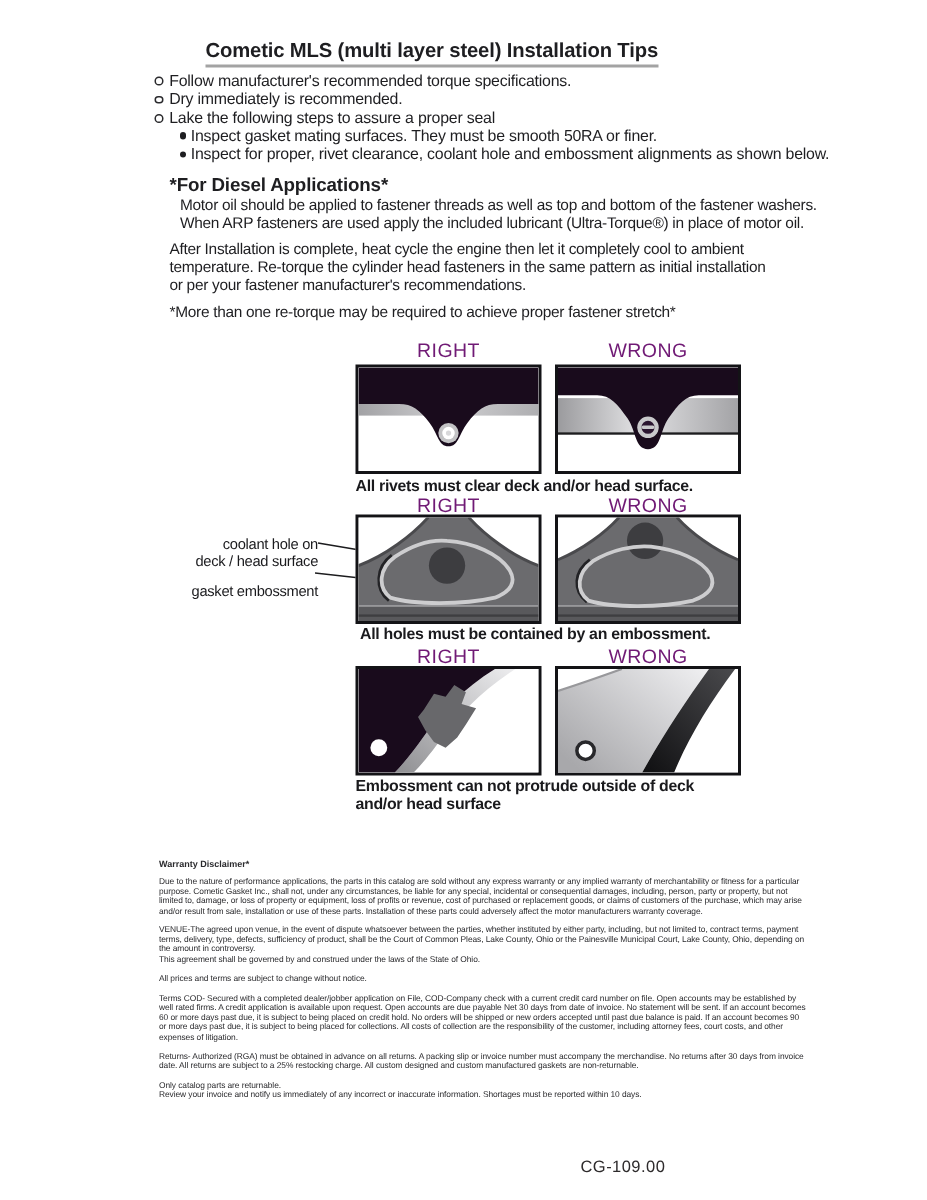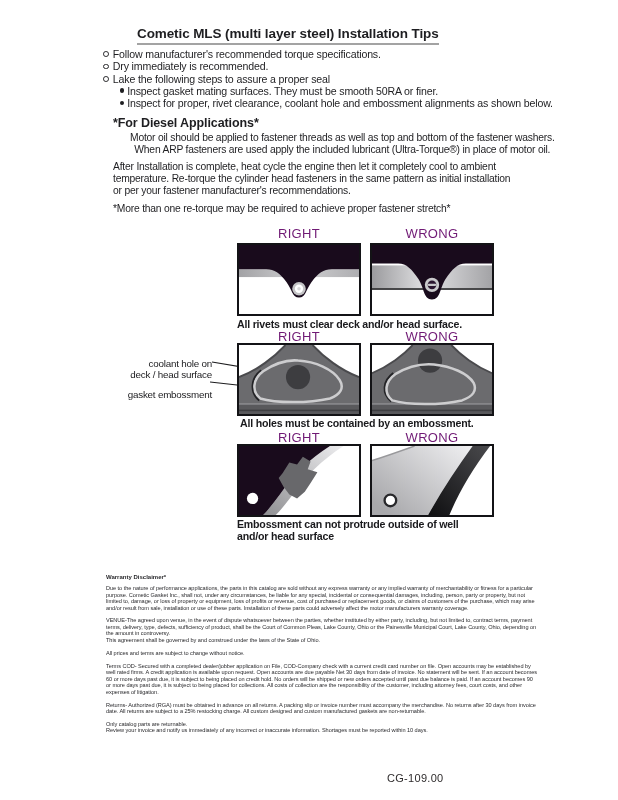--- a/index.html
+++ b/index.html
@@ -16,21 +16,21 @@
   
   .tips{left:103px;top:48px;}
   .subtips{left:120px;top:85px;}
   .tiprow{display:flex;align-items:flex-start;height:12.4px;font-size:10.6px;letter-spacing:-0.15px;white-space:nowrap;}
   .subrow{height:12.2px;}
   .obullet{flex:0 0 auto;width:3.8px;height:3.8px;border:1.2px solid #2a2a2d;border-radius:50%;margin:3.2px 4px 0 0;}
   .fbullet{flex:0 0 auto;width:4.2px;height:4.2px;background:#1e1e21;border-radius:50%;margin:3.4px 3px 0 0;}
   
   .h2{left:113px;top:116px;font-size:12.5px;font-weight:bold;letter-spacing:-0.1px;}
   .para{font-size:10.3px;line-height:11.9px;letter-spacing:-0.2px;white-space:pre-line;}
-  .p1{left:130px;top:132px;text-align:center;}
+  .p1{left:120px;top:132px;}
   .p2{left:113px;top:161px;}
   .note{left:113px;top:203px;font-size:10.3px;letter-spacing:-0.2px;white-space:nowrap;}
   
   .dlabel{width:124px;text-align:center;font-size:13px;letter-spacing:0.3px;color:#701a75;}
   .dbox{width:120px;height:69px;border:2px solid #131316;background:#fff;}
   .dbox svg{display:block;}
   .caption{font-size:10.6px;font-weight:600;letter-spacing:-0.2px;white-space:pre-line;line-height:12px;color:#1a1a1d;}
   
   .callout{width:112px;text-align:right;font-size:9.8px;line-height:10.8px;letter-spacing:-0.2px;white-space:pre-line;color:#1a1a1d;margin-top:13px;}
   
@@ -205,21 +205,21 @@
         </linearGradient>
       </defs>
       <rect width="124" height="71" fill="#ffffff"></rect>
       <path d="M0,15 C16,10 30,5 44,0 H104 C88,22 72,46 58,71 H0 Z" fill="url(#d3w-band)"></path>
       <path d="M0,15 C16,10 30,5 44,0" stroke="#98989b" stroke-width="1.5" fill="none"></path>
       <path d="M104,0 H122 C104,24 90,47 80,71 H58 C72,46 88,22 104,0 Z" fill="url(#d3w-stripe)"></path>
       <circle cx="19" cy="56" r="6" fill="#ffffff" stroke="#28282b" stroke-width="2.4"></circle>
     </svg>
   </div>
 
-  <div class="abs caption" style="left:237px;top:518px;">Embossment can not protrude outside of well
+  <div class="abs caption" style="left:237px;top:518px;">Embossment can not protrude outside of deck
 and/or head surface</div>
 
   <div class="abs disclaimer">
     <h3>Warranty Disclaimer*</h3>
     <p>Due to the nature of performance applications, the parts in this catalog are sold without any express warranty or any implied warranty of merchantability or fitness for a particular purpose.  Cometic Gasket Inc., shall not, under any circumstances, be liable for any special, incidental or consequential damages, including, person, party or property, but not limited to, damage, or loss of property or equipment, loss of profits or revenue, cost of purchased or replacement goods, or claims of customers of the purchase, which may arise and/or result from sale, installation or use of these parts.  Installation of these parts could adversely affect the motor manufacturers warranty coverage.</p>
     <p>VENUE-The agreed upon venue, in the event of dispute whatsoever between the parties, whether instituted by either party, including, but not limited to, contract terms, payment terms, delivery, type, defects, sufficiency of product, shall be the Court of Common Pleas, Lake County, Ohio or the Painesville Municipal Court, Lake County, Ohio, depending on the amount in controversy.
 This agreement shall be governed by and construed under the laws of the State of Ohio.</p>
     <p>All prices and terms are subject to change without notice.</p>
     <p>Terms COD- Secured with a completed dealer/jobber application on File, COD-Company check with a current credit card number on file.  Open accounts may be established by well rated firms.  A credit application is available upon request.  Open accounts are due payable Net 30 days from date of invoice.  No statement will be sent.  If an account becomes 60 or more days past due, it is subject to being placed on credit hold.  No orders will be shipped or new orders accepted until past due balance is paid.  If an account becomes 90 or more days past due, it is subject to being placed for collections.  All costs of collection are the responsibility of the customer, including attorney fees, court costs, and other expenses of litigation.</p>
     <p>Returns- Authorized (RGA) must be obtained in advance on all returns.  A packing slip or invoice number must accompany the merchandise.  No returns after 30 days from invoice date.  All returns are subject to a 25% restocking charge.  All custom designed and custom manufactured gaskets are non-returnable.</p>

